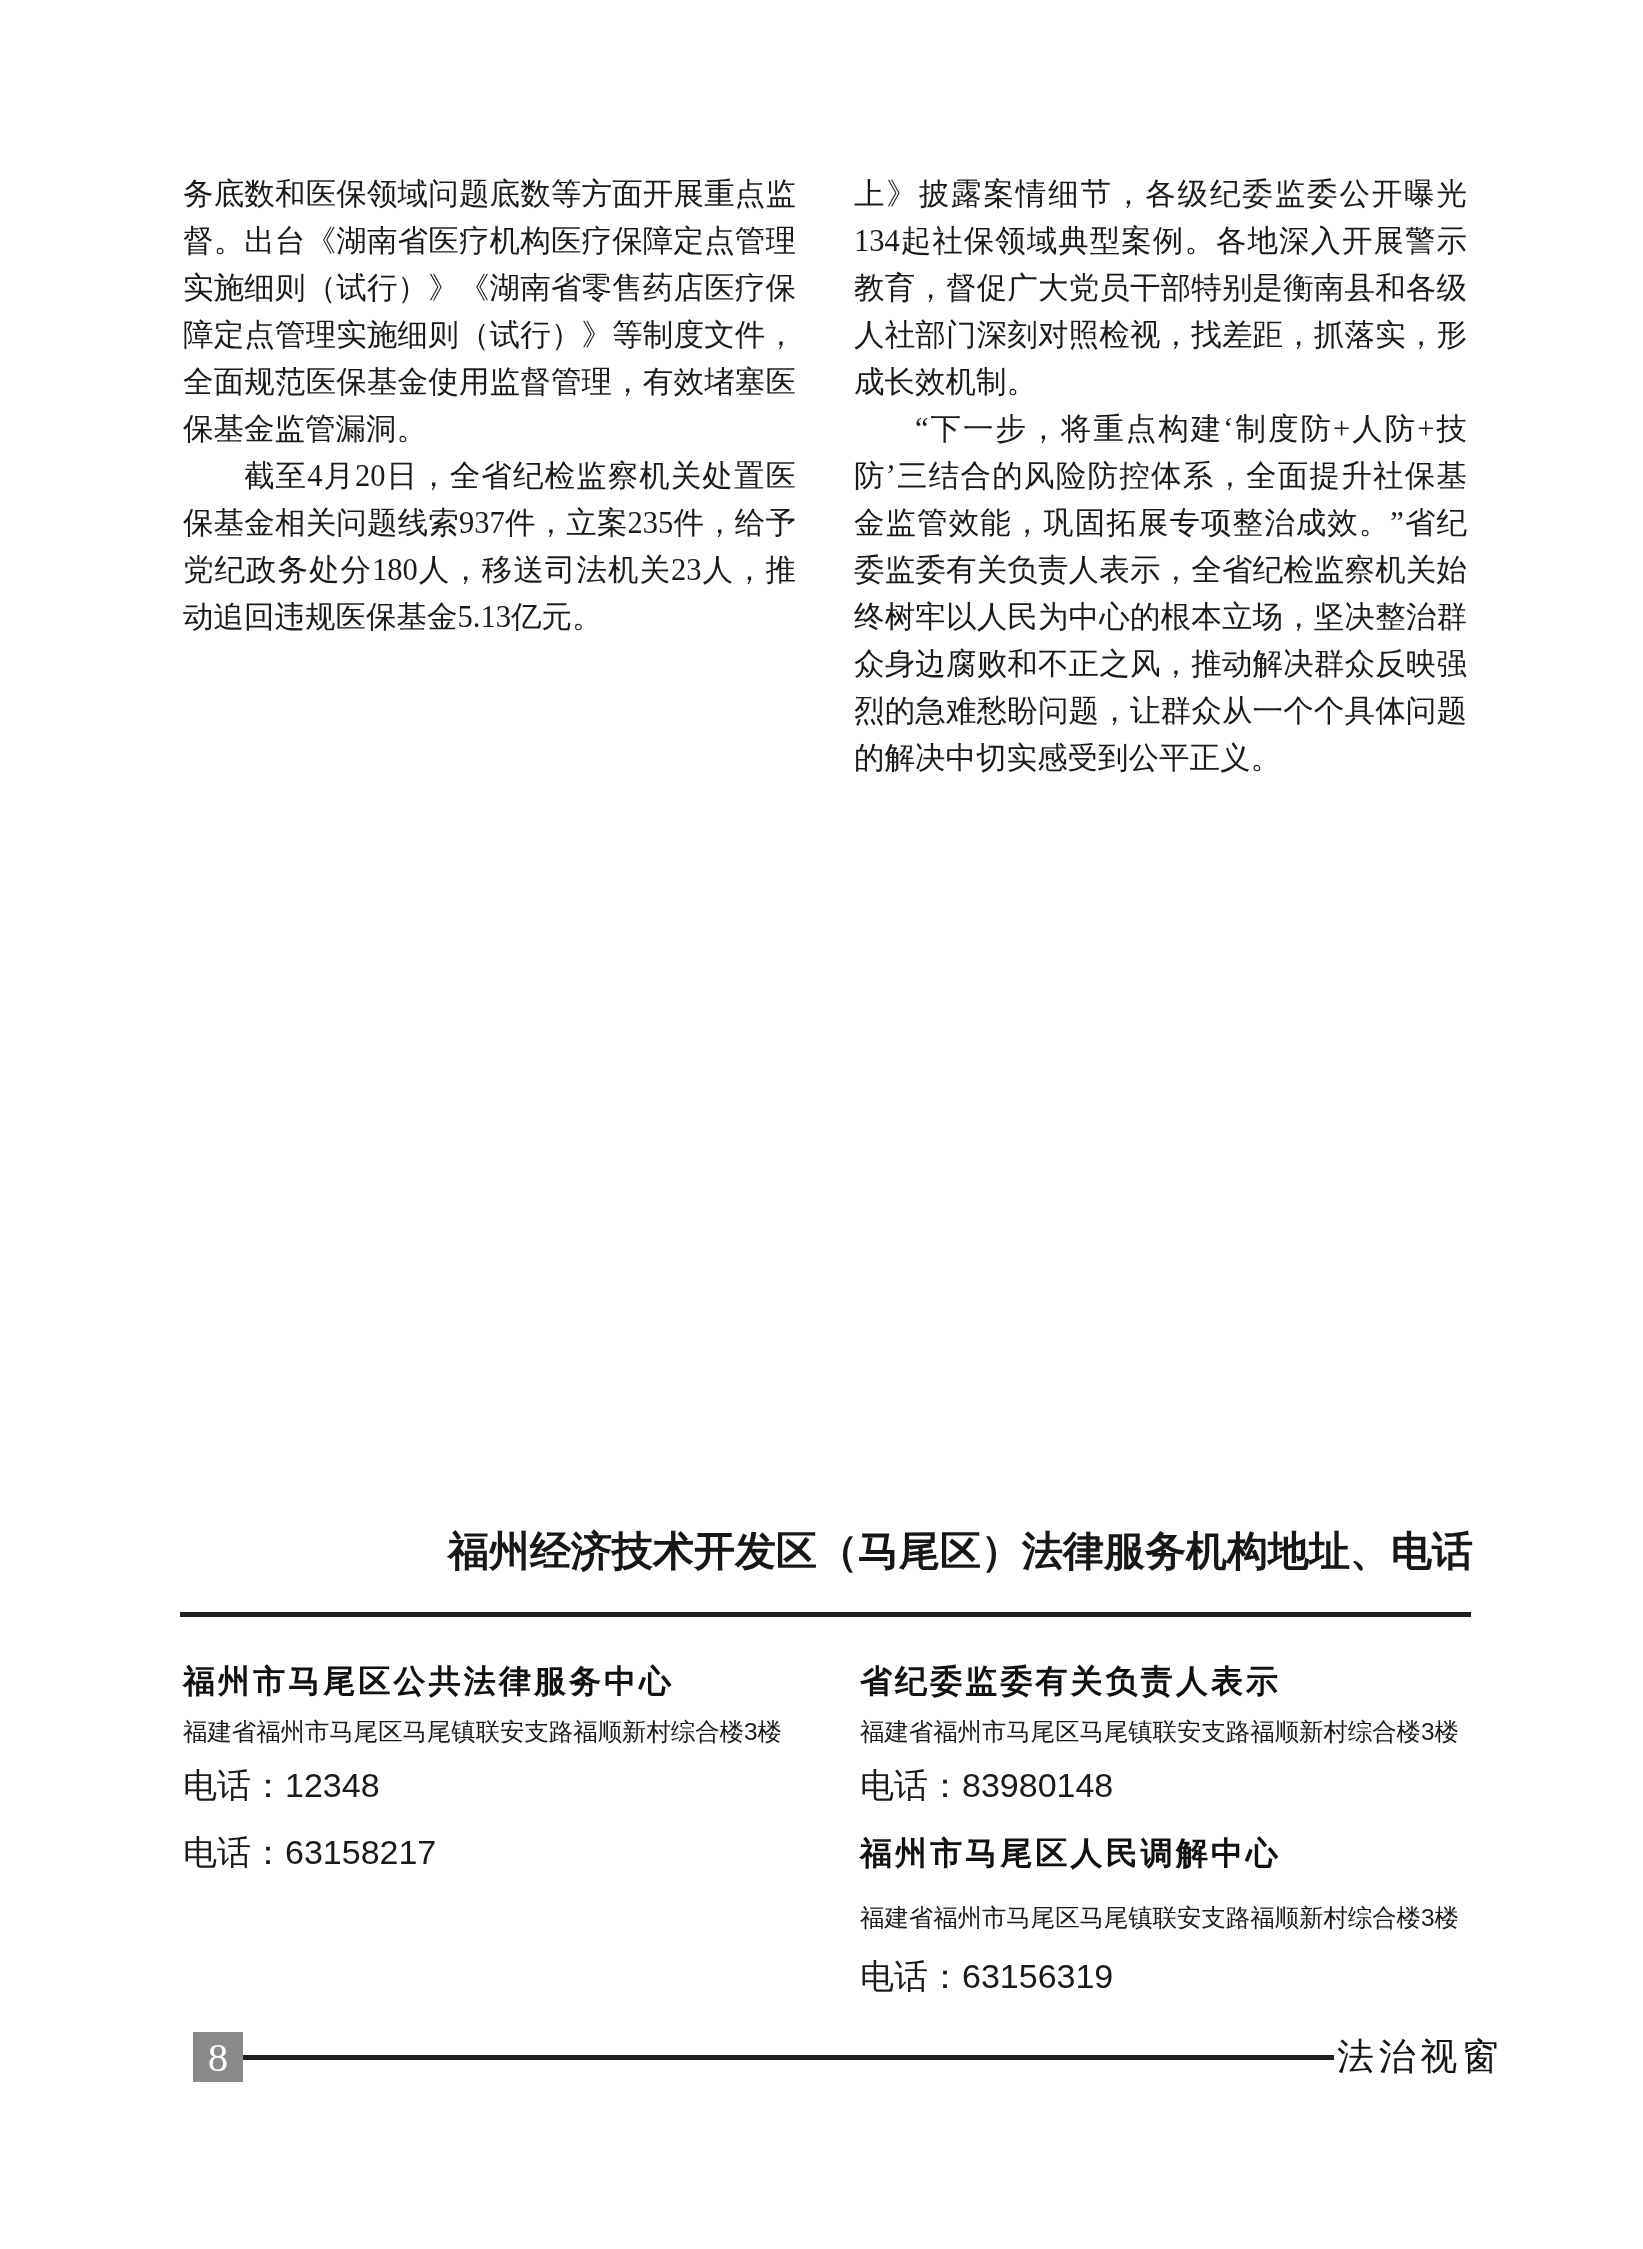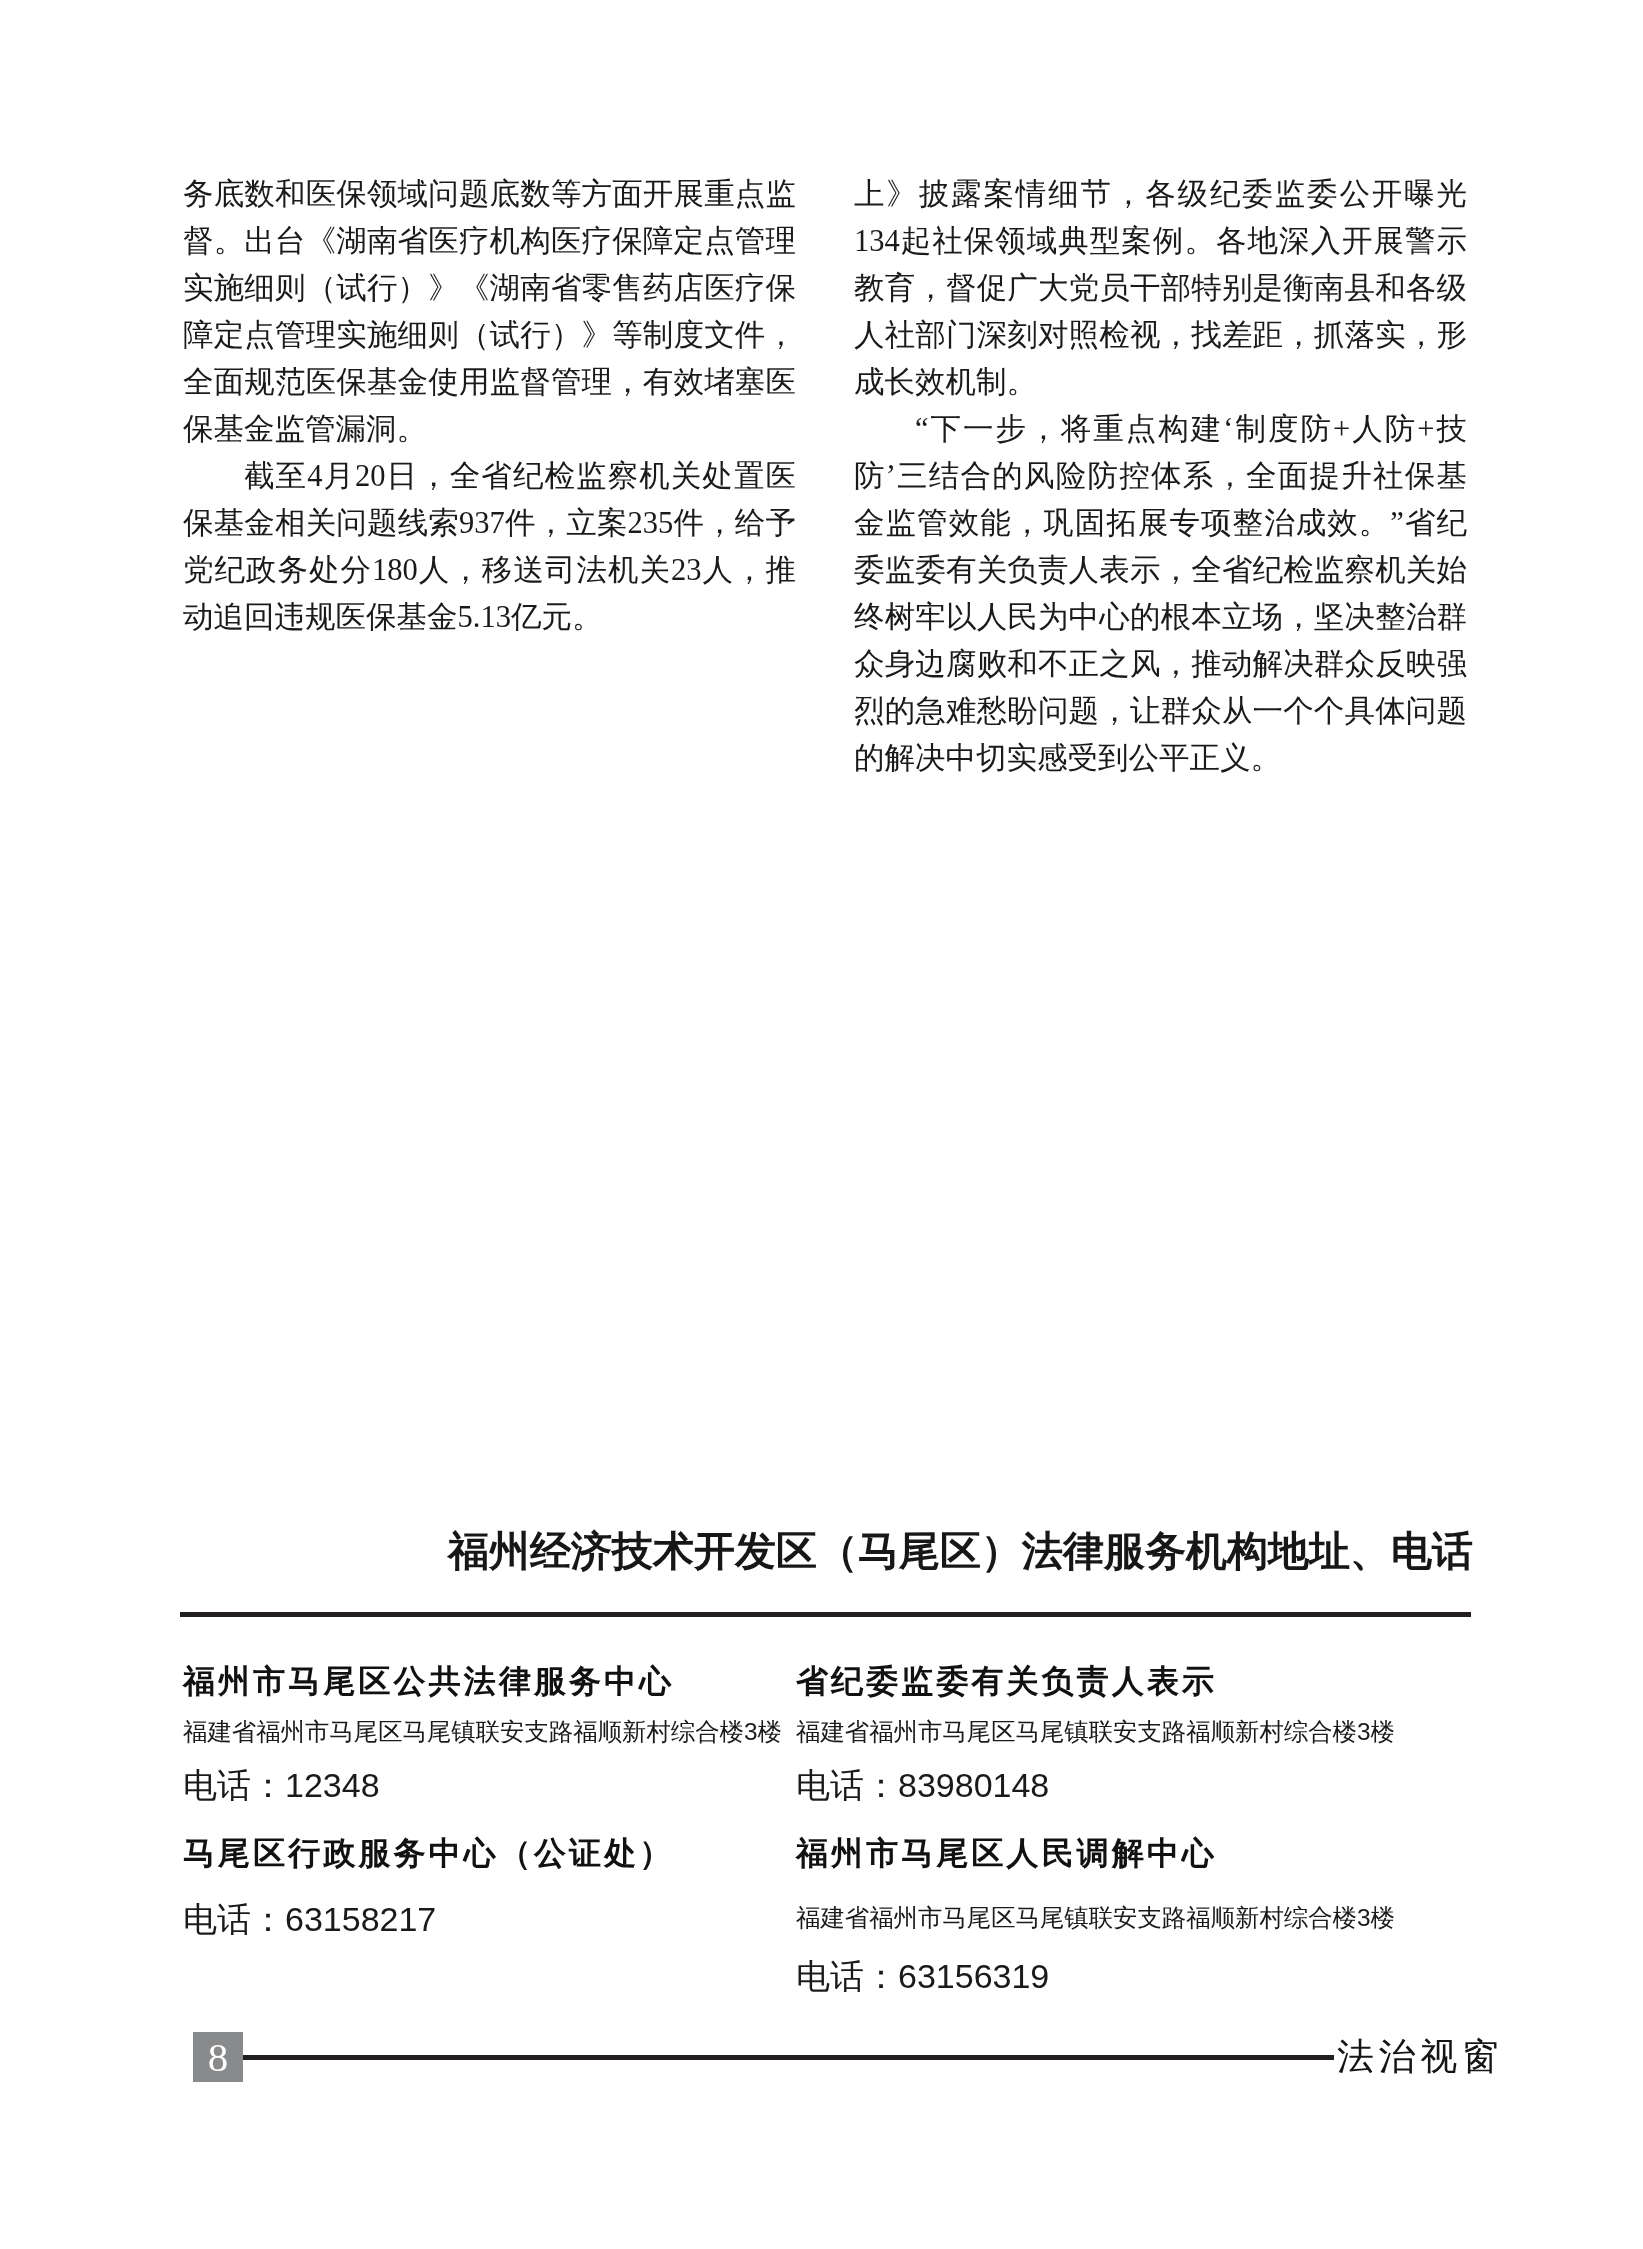--- a/index.html
+++ b/index.html
@@ -53,20 +53,21 @@
     width: 1291px;
     height: 5.3px;
     background: #231f20;
   }
   .directory {
     position: absolute;
     left: 183px;
     top: 1664px;
     width: 1290px;
     display: flex;
+    gap: 64px;
   }
   .directory .col { width: 613px; }
   .entry-name {
     font-family: "Liberation Serif", "DejaVu Serif", serif;
     font-weight: bold;
     font-size: 32px;
     line-height: 35px;
     letter-spacing: 3.1px;
     color: #111111;
   }
@@ -149,21 +150,20 @@
   <div class="dir-rule"></div>
 
   <div class="directory">
     <div class="col">
       <div class="entry">
         <div class="entry-name">福州市马尾区公共法律服务中心</div>
         <div class="entry-address">福建省福州市马尾区马尾镇联安支路福顺新村综合楼3楼</div>
         <div class="entry-phone"><span>电话：</span><span>12348</span></div>
       </div>
       <div class="entry">
-        <div class="entry-name">马尾区行政服务中心（公证处）</div>
         <div class="entry-phone"><span>电话：</span><span>63158217</span></div>
       </div>
     </div>
     <div class="col">
       <div class="entry">
         <div class="entry-name">省纪委监委有关负责人表示</div>
         <div class="entry-address">福建省福州市马尾区马尾镇联安支路福顺新村综合楼3楼</div>
         <div class="entry-phone"><span>电话：</span><span>83980148</span></div>
       </div>
       <div class="entry">

